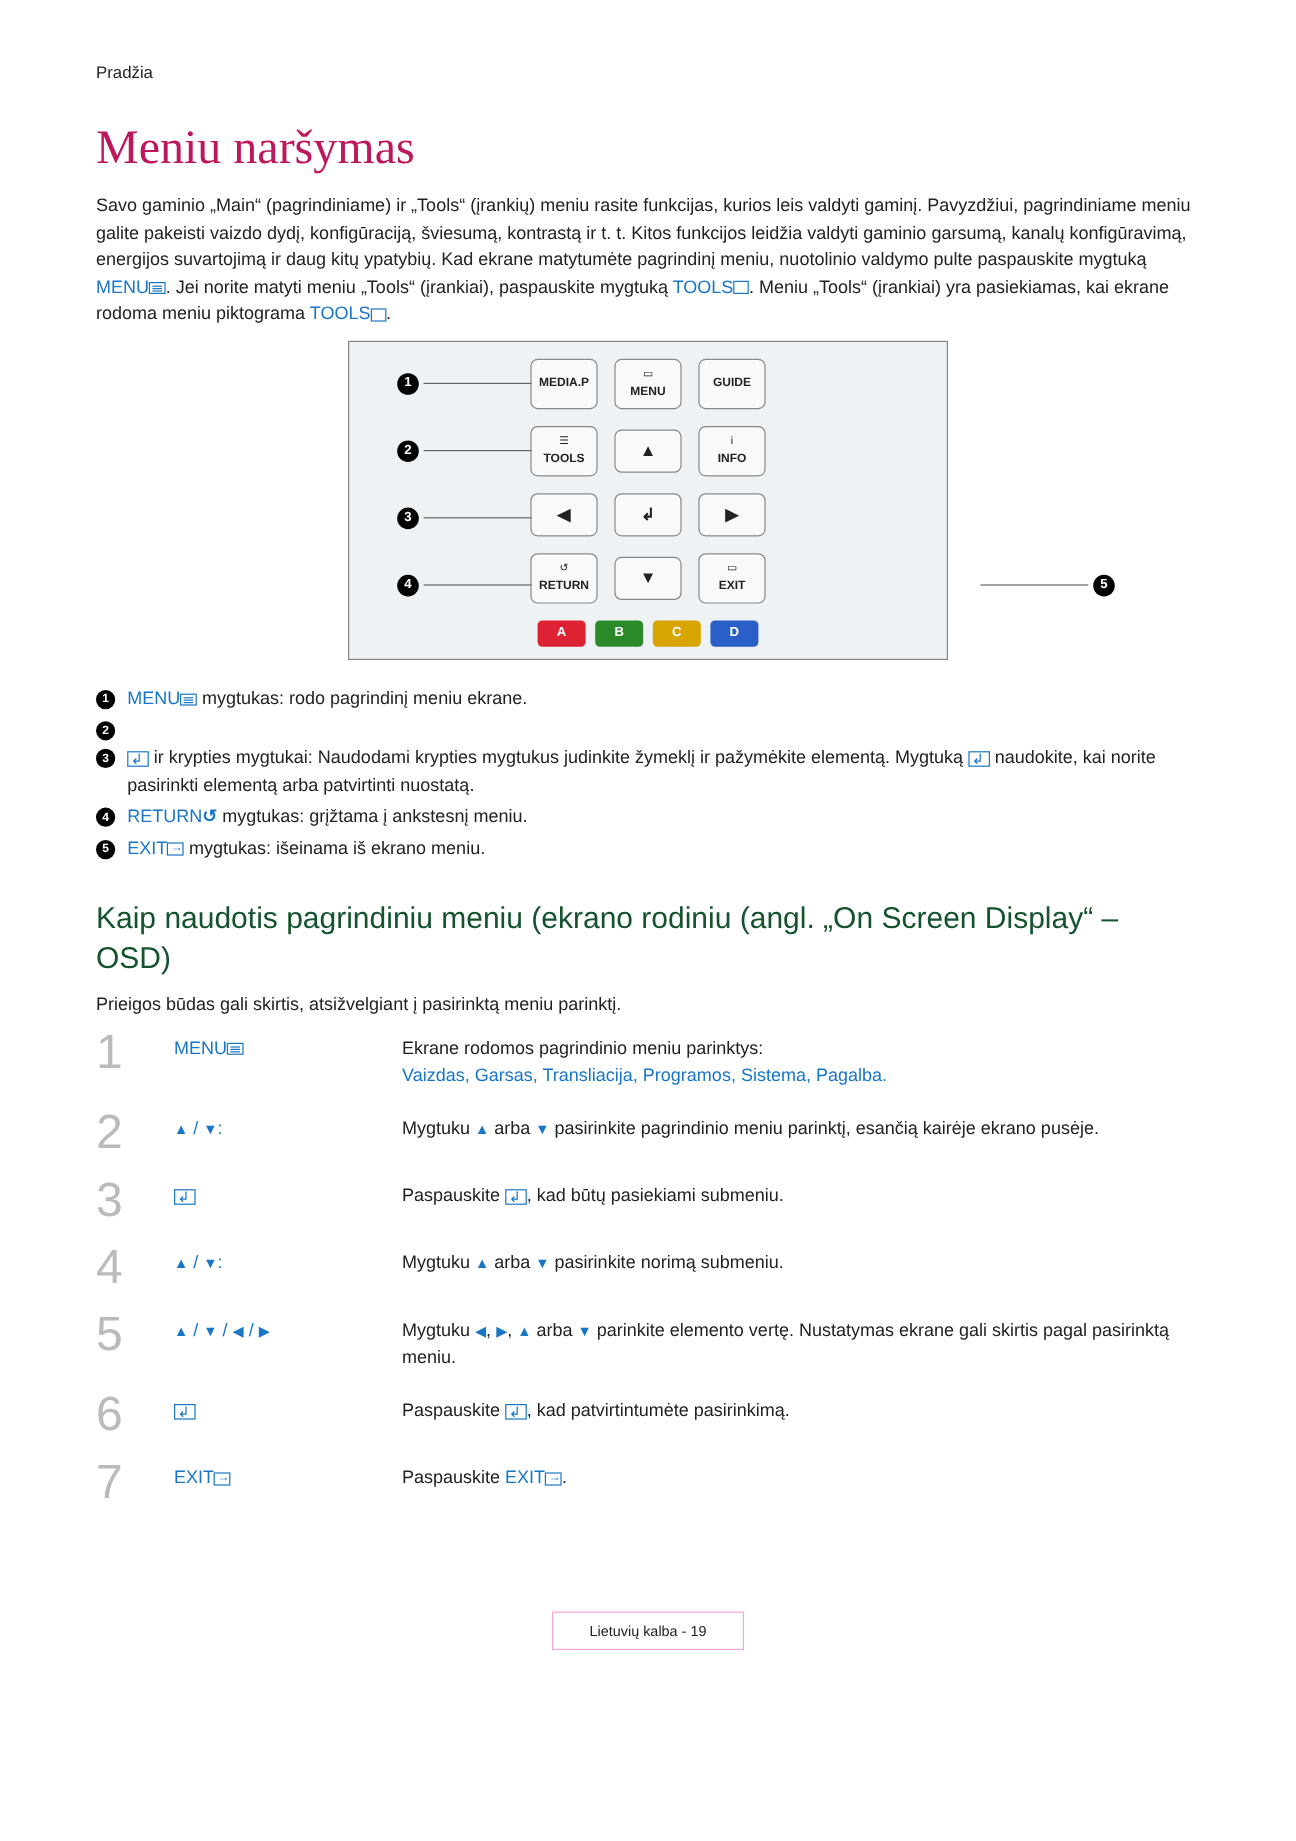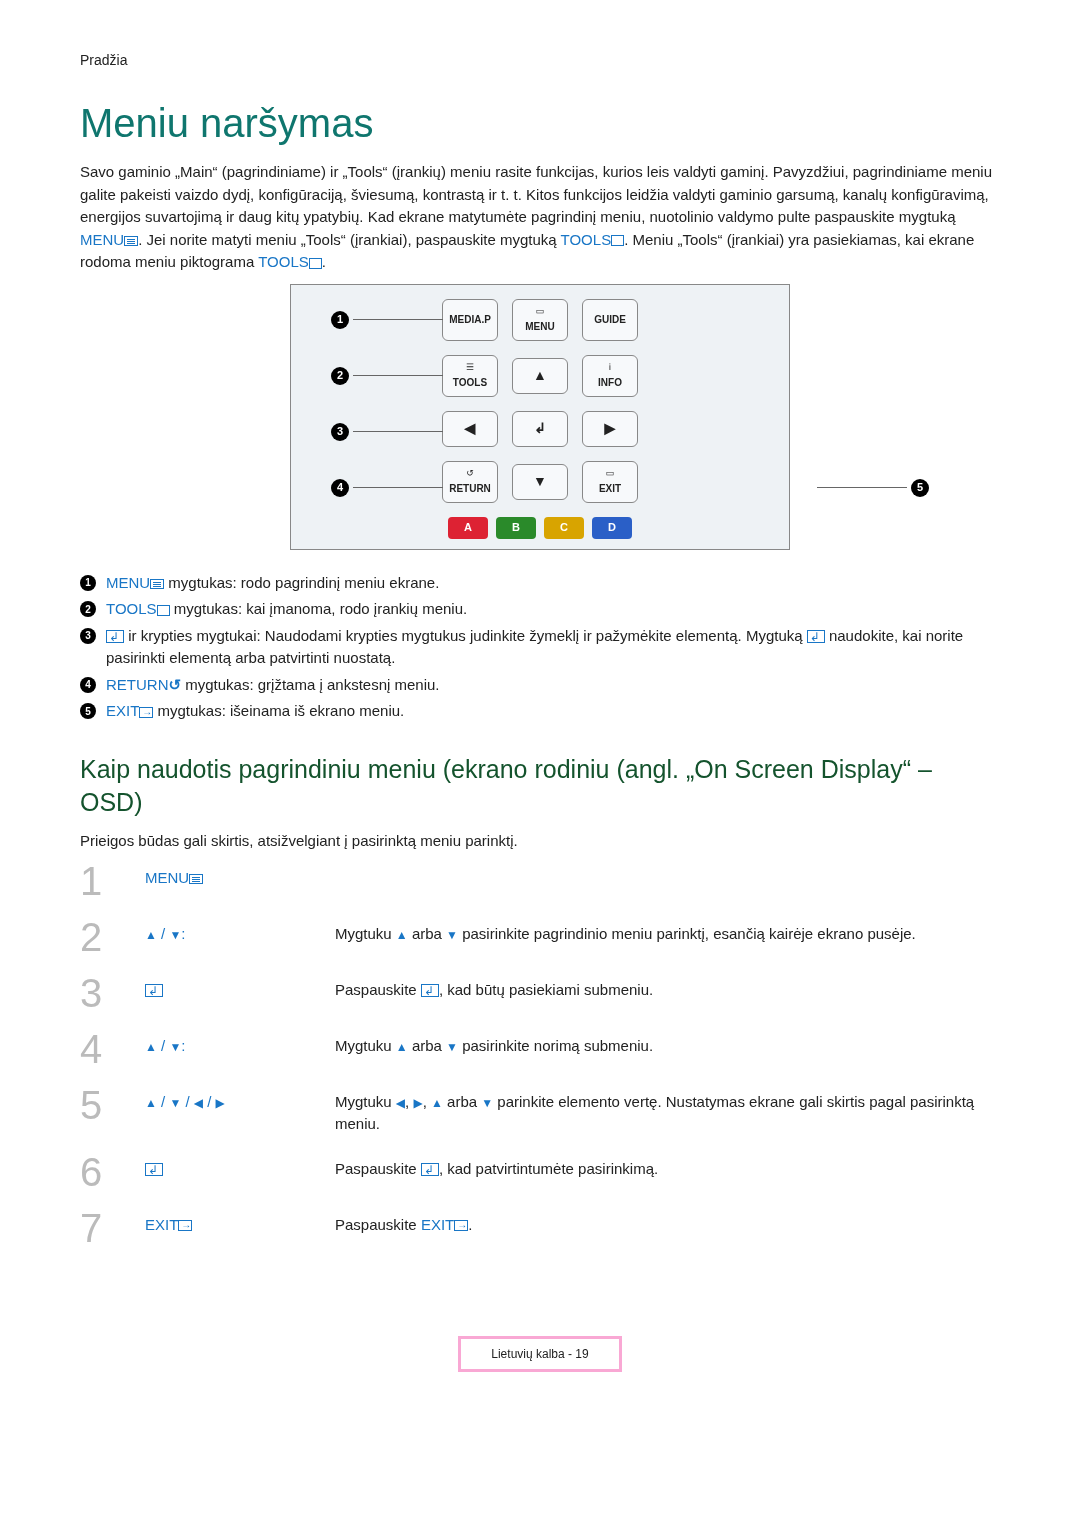--- a/index.html
+++ b/index.html
@@ -6,21 +6,21 @@
   body {
     font-family: Arial, Helvetica, sans-serif;
     background: #fff;
     color: #222;
     width: 1080px;
     padding: 50px 80px 40px 80px;
     font-size: 15px;
     line-height: 1.5;
   }
   .topline { font-size: 14px; margin-bottom: 22px; }
-  h1 { color: #0f766e; font-weight: 400; font-size: 40px; margin-bottom: 8px; }
+  h1 { color: #be185d; font-weight: 400; font-size: 40px; margin-bottom: 8px; font-family: Liberation Serif, serif; }
   .intro { margin-bottom: 4px; }
   .accent { color: #1976c6; }
 
   
   .remote-wrap { display:flex; justify-content:center; margin: 10px 0 22px 0; }
   .remote-box { border:1px solid #888; background:#eef2f5; width:500px; position:relative; padding:14px 0 10px 0; }
   .rows { display:flex; flex-direction:column; gap:14px; }
   .row { display:flex; gap:14px; align-items:center; justify-content:center; }
   .key {
     width:56px; height:42px; border:1px solid #888; border-radius:6px;
@@ -61,21 +61,21 @@
   .enter{display:inline-block;width:18px;height:13px;border:1px solid #1976c6;position:relative;vertical-align:middle;}
   .enter::after{content:"↲";position:absolute;left:2px;top:-3px;color:#1976c6;font-size:12px;}
   .exitbox{display:inline-block;width:14px;height:11px;border:1px solid #1976c6;position:relative;vertical-align:middle;}
   .exitbox::after{content:"→";position:absolute;left:2px;top:-4px;color:#1976c6;font-size:10px;}
   .menubox{display:inline-block;width:14px;height:10px;border:1px solid #1976c6;vertical-align:middle;position:relative;}
   .menubox::after{content:"";position:absolute;left:2px;top:2px;width:8px;height:1px;background:#1976c6;box-shadow:0 2px 0 #1976c6,0 4px 0 #1976c6;}
   .toolsbox{display:inline-block;width:13px;height:11px;border:1px solid #1976c6;vertical-align:middle;position:relative;}
   .returnarc{display:inline-block;color:#1976c6;font-weight:700;}
 
   .footer{margin-top:80px;text-align:center;}
-  .footbox{display:inline-block;border:3px solid #f9a8d4;padding:6px 30px;font-size:12px;}
+  .footbox{display:inline-block;border:1px solid #f9a8d4;padding:6px 30px;font-size:12px;}
 </style>
 </head>
 <body>
 
 <div class="topline">Pradžia</div>
 
 <h1>Meniu naršymas</h1>
 
 <p class="intro">
   <span>Savo gaminio „Main“ (pagrindiniame) ir „Tools“ (įrankių) meniu rasite funkcijas, kurios leis valdyti gaminį. Pavyzdžiui, pagrindiniame meniu galite pakeisti vaizdo dydį, konfigūraciją, šviesumą, kontrastą ir t. t. Kitos funkcijos leidžia valdyti gaminio garsumą, kanalų konfigūravimą, energijos suvartojimą ir daug kitų ypatybių. Kad ekrane matytumėte pagrindinį meniu, nuotolinio valdymo pulte paspauskite mygtuką </span><span class="accent"><span>MENU</span><span class="menubox"></span></span><span>. Jei norite matyti meniu „Tools“ (įrankiai), paspauskite mygtuką </span><span class="accent"><span>TOOLS</span><span class="toolsbox"></span></span><span>. Meniu „Tools“ (įrankiai) yra pasiekiamas, kai ekrane rodoma meniu piktograma </span><span class="accent"><span>TOOLS</span><span class="toolsbox"></span></span><span>.</span>
@@ -153,21 +153,20 @@
   </div>
 </div>
 
 <div class="legend">
   <div class="legend-row">
       <span class="lnum">1</span>
       <span><span class="accent"><span>MENU</span><span class="menubox"></span></span><span> mygtukas: rodo pagrindinį meniu ekrane.</span></span>
     </div>
   <div class="legend-row">
       <span class="lnum">2</span>
-      <span><span class="accent"><span>TOOLS</span><span class="toolsbox"></span></span><span> mygtukas: kai įmanoma, rodo įrankių meniu.</span></span>
     </div>
   <div class="legend-row">
       <span class="lnum">3</span>
       <span><span class="enter"></span><span> ir krypties mygtukai: Naudodami krypties mygtukus judinkite žymeklį ir pažymėkite elementą. Mygtuką </span><span class="enter"></span><span> naudokite, kai norite pasirinkti elementą arba patvirtinti nuostatą.</span></span>
     </div>
   <div class="legend-row">
       <span class="lnum">4</span>
       <span><span class="accent"><span>RETURN</span><span class="returnarc">↺</span></span><span> mygtukas: grįžtama į ankstesnį meniu.</span></span>
     </div>
   <div class="legend-row">
@@ -176,20 +175,26 @@
     </div>
 </div>
 
 <h2>Kaip naudotis pagrindiniu meniu (ekrano rodiniu (angl. „On Screen Display“ – OSD)</h2>
 <p class="note">Prieigos būdas gali skirtis, atsižvelgiant į pasirinktą meniu parinktį.</p>
 
 <div class="steps">
   <div class="step">
     <div class="stepnum">1</div>
     <div class="stepkey"><span>MENU</span><span class="menubox"></span></div>
+    <div class="stepdesc">
+      <div>Ekrane rodomos pagrindinio meniu parinktys:</div>
+      <div class="accent">
+        <span>Vaizdas</span>, <span>Garsas</span>, <span>Transliacija</span>, <span>Programos</span>, <span>Sistema</span>, <span>Pagalba</span>.
+      </div>
+    </div>
   </div>
   <div class="step">
     <div class="stepnum">2</div>
     <div class="stepkey"><span class="tri up"></span> / <span class="tri down"></span>:</div>
     <div class="stepdesc"><span>Mygtuku </span><span class="tri up"></span><span> arba </span><span class="tri down"></span><span> pasirinkite pagrindinio meniu parinktį, esančią kairėje ekrano pusėje.</span></div>
   </div>
   <div class="step">
     <div class="stepnum">3</div>
     <div class="stepkey"><span class="enter"></span></div>
     <div class="stepdesc"><span>Paspauskite </span><span class="enter"></span><span>, kad būtų pasiekiami submeniu.</span></div>

